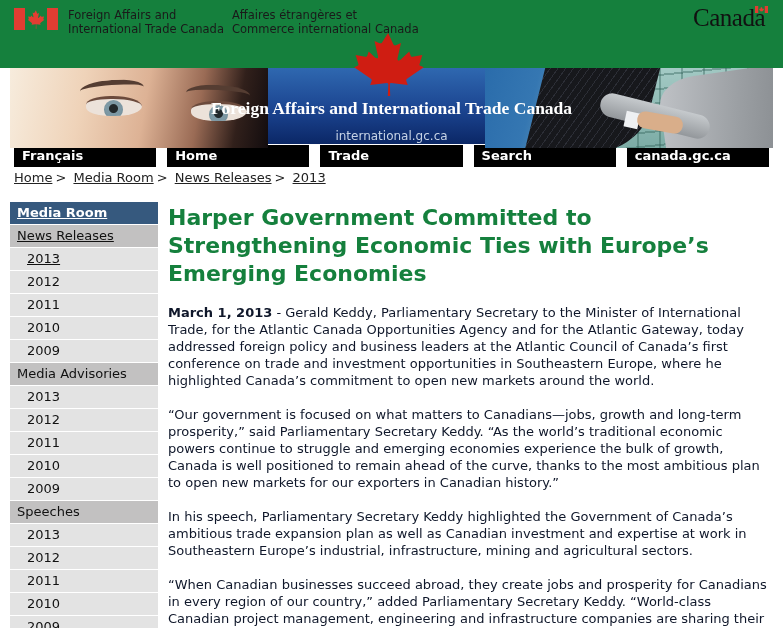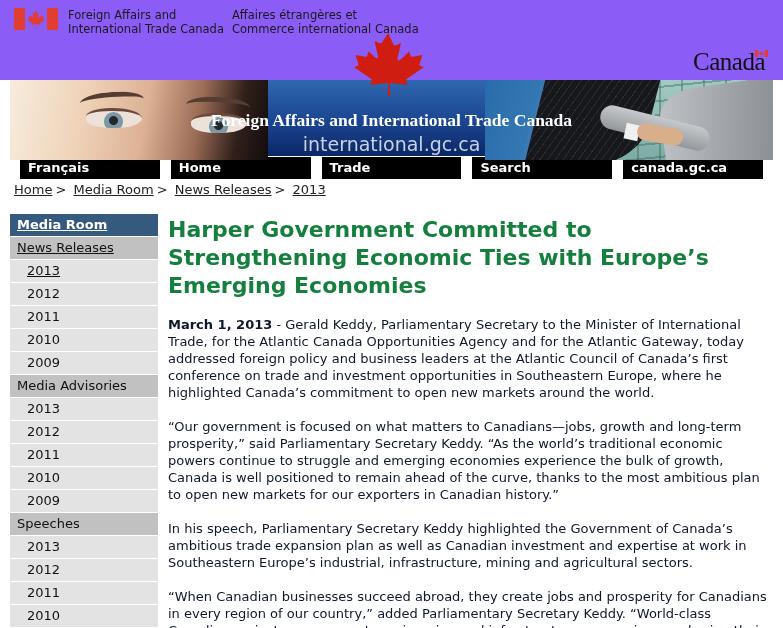--- a/index.html
+++ b/index.html
@@ -1,26 +1,26 @@
 <!DOCTYPE html>
 <html><head>
 <meta charset="utf-8">
 <style>
   * { box-sizing: border-box; margin: 0; padding: 0; }
   html,body { background:#fff; }
   body { font-family:"DejaVu Sans","Liberation Sans",sans-serif; }
   #page { position:relative; width:783px; height:628px; overflow:hidden; background:#fff; }
 
   
-  .top-header { position:relative; height:80px; background:#8b5cf6; }
+  .top-header { position:relative; height:68px; background:#15803d; }
   .fip-flag { position:absolute; left:14px; top:8px; width:44px; height:22px; }
   .dept-block { position:absolute; top:9px; font-size:11.5px; line-height:13.5px; color:#1a1a1a; }
   .dept-en { left:68px; }
   .dept-fr { left:232px; }
-  .wordmark { position:absolute; right:18px; top:4px; font-family:"Liberation Serif","DejaVu Serif",serif; font-size:25px; color:#111; letter-spacing:-0.5px;margin-top:44px; }
+  .wordmark { position:absolute; right:18px; top:4px; font-family:"Liberation Serif","DejaVu Serif",serif; font-size:25px; color:#111; letter-spacing:-0.5px; }
   .wm-flag { position:absolute; right:-3px; top:2px; width:13px; height:7px; }
 
   
   .banner { position:relative; margin:0 10px; height:76px;
     background:linear-gradient(180deg,#2f68b0 0%,#1b4490 55%,#0b2766 100%);border-radius:26px; }
   .face-photo { position:absolute; left:0; top:0; width:258px; height:80px; overflow:hidden;
     background:linear-gradient(100deg,#f7ecdd 0%,#efd3b9 28%,#ddb295 52%,#9a6b55 72%,#31201b 87%,#120c0e 100%); }
   .eye { position:absolute; width:56px; height:20px; background:#ece2da; border-radius:50% 60% 55% 50%; border-top:3px solid #6b4a3c; overflow:hidden; }
   .eye .iris { position:absolute; left:18px; top:1px; width:19px; height:19px; border-radius:50%; background:radial-gradient(circle at 50% 45%, #22282b 0 4px, #7d98a4 5px 8px, #5d7a86 100%); }
   .eye-left { left:76px; top:28px; }
@@ -38,25 +38,25 @@
     background:repeating-linear-gradient(115deg,#17181c 0 6px,#2c2e36 6px 7px); border-radius:0 0 45% 0; }
   .gray-suit { position:absolute; right:-14px; top:4px; width:125px; height:86px; transform:rotate(-8deg);
     background:linear-gradient(100deg,#c0c3c7 0%,#9b9fa3 60%,#85898d 100%); border-radius:30% 0 0 18%; }
   .gray-arm { position:absolute; right:62px; top:36px; width:112px; height:24px; transform:rotate(14deg);
     background:linear-gradient(180deg,#c6cacd,#93979b); border-radius:12px; }
   .hands { position:absolute; left:152px; top:46px; width:46px; height:17px; transform:rotate(10deg);
     background:#d9ae8a; border-radius:8px; }
   .cuff { position:absolute; left:140px; top:44px; width:14px; height:16px; background:#eef0f2; transform:rotate(12deg); }
   .banner-text { position:absolute; left:0; right:0; top:30px; text-align:center; z-index:3; }
   .banner-title { font-family:"Liberation Serif","DejaVu Serif",serif; font-weight:bold; font-size:17.5px; color:#fff; }
-  .banner-url { font-size:19px; color:#c6d3e6; margin-top:2px; }
+  .banner-url { font-size:12px; color:#c6d3e6; margin-top:10px; }
   .banner-leaf { position:absolute; left:351px; top:33px; width:74px; height:63px; z-index:6; }
 
   
-  .navbar { display:flex; gap:11px; margin:1px 20px 0; }
+  .navbar { display:flex; gap:11px; margin:1px 14px 0; }
   .nav-item { flex:1; background:#000; color:#fff; font-weight:bold; font-size:13px; padding:3px 0 4px 8px; cursor:pointer; }
 
   
   .breadcrumb { margin:3px 14px 17px; font-size:13px; color:#222; }
   .breadcrumb .bc-link { color:#222; text-decoration:underline; cursor:pointer; }
   .breadcrumb .bc-sep { margin:0 3px; }
 
   
   .content { display:flex; align-items:flex-start; margin:0 10px; }
   .sidebar { width:148px; flex:none; }

